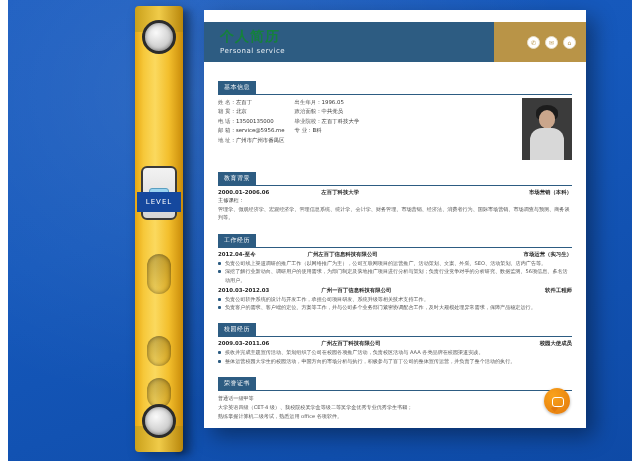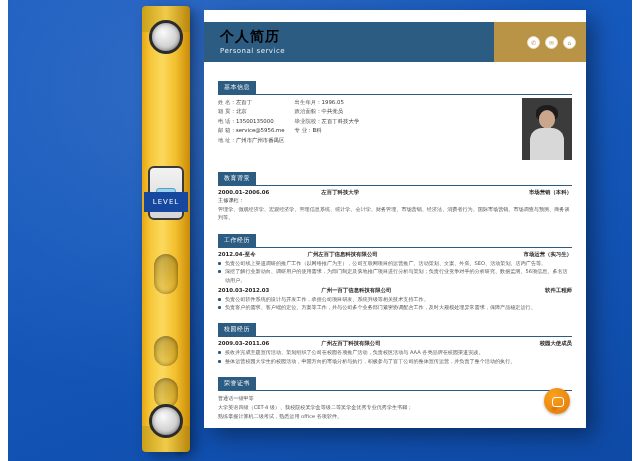--- a/index.html
+++ b/index.html
@@ -27,21 +27,21 @@
     background: radial-gradient(ellipse at 30% 20%, rgba(255,255,255,0.10), rgba(0,0,0,0) 60%);
   }
   
   .side-white { position: absolute; top: 0; bottom: 0; width: 8px; background: #fff; }
   .side-white.left { left: 0; }
   .side-white.right { right: 0; }
 
   
   .level {
     position: absolute;
-    left: 142px; top: 6px;
+    left: 135px; top: 6px;
     width: 48px; height: 446px;
     background: linear-gradient(90deg,#e7a712 0%, #f6c83a 18%, #fbd95e 42%, #f3bf2d 70%, #c98b09 100%);
     border-radius: 8px;
     box-shadow: 6px 4px 14px rgba(0,0,0,0.35);
   }
   .level .edge-top, .level .edge-bottom {
     position: absolute; left: 0; right: 0; height: 26px;
     background: linear-gradient(90deg,#caa01a,#f0cb49,#b8860b);
   }
   .level .edge-top { top: 0; border-radius: 4px 4px 0 0;}
@@ -107,21 +107,21 @@
   .hdr-bar {
     position: absolute; left: 0; top: 12px; width: 100%; height: 40px;
     background: #2d5c82;
   }
   .hdr-bar-shade {
     position: absolute; right: 0; top: 12px; width: 92px; height: 40px;
     background: #b99447;
   }
   .hdr-title {
     position: absolute; left: 16px; top: 18px;
-    color: #000000;
+    color: #15803d;
     font-size: 14px; font-weight: bold; letter-spacing: 1px;
   }
   .hdr-sub {
     position: absolute; left: 16px; top: 37px;
     color: #e8eef4;
     font-size: 7px; letter-spacing: .5px;
   }
   .hdr-tag {
     position: absolute; left: 100px; top: 4px;
     color: #ffffff; font-size: 5.2px; letter-spacing: .3px;

